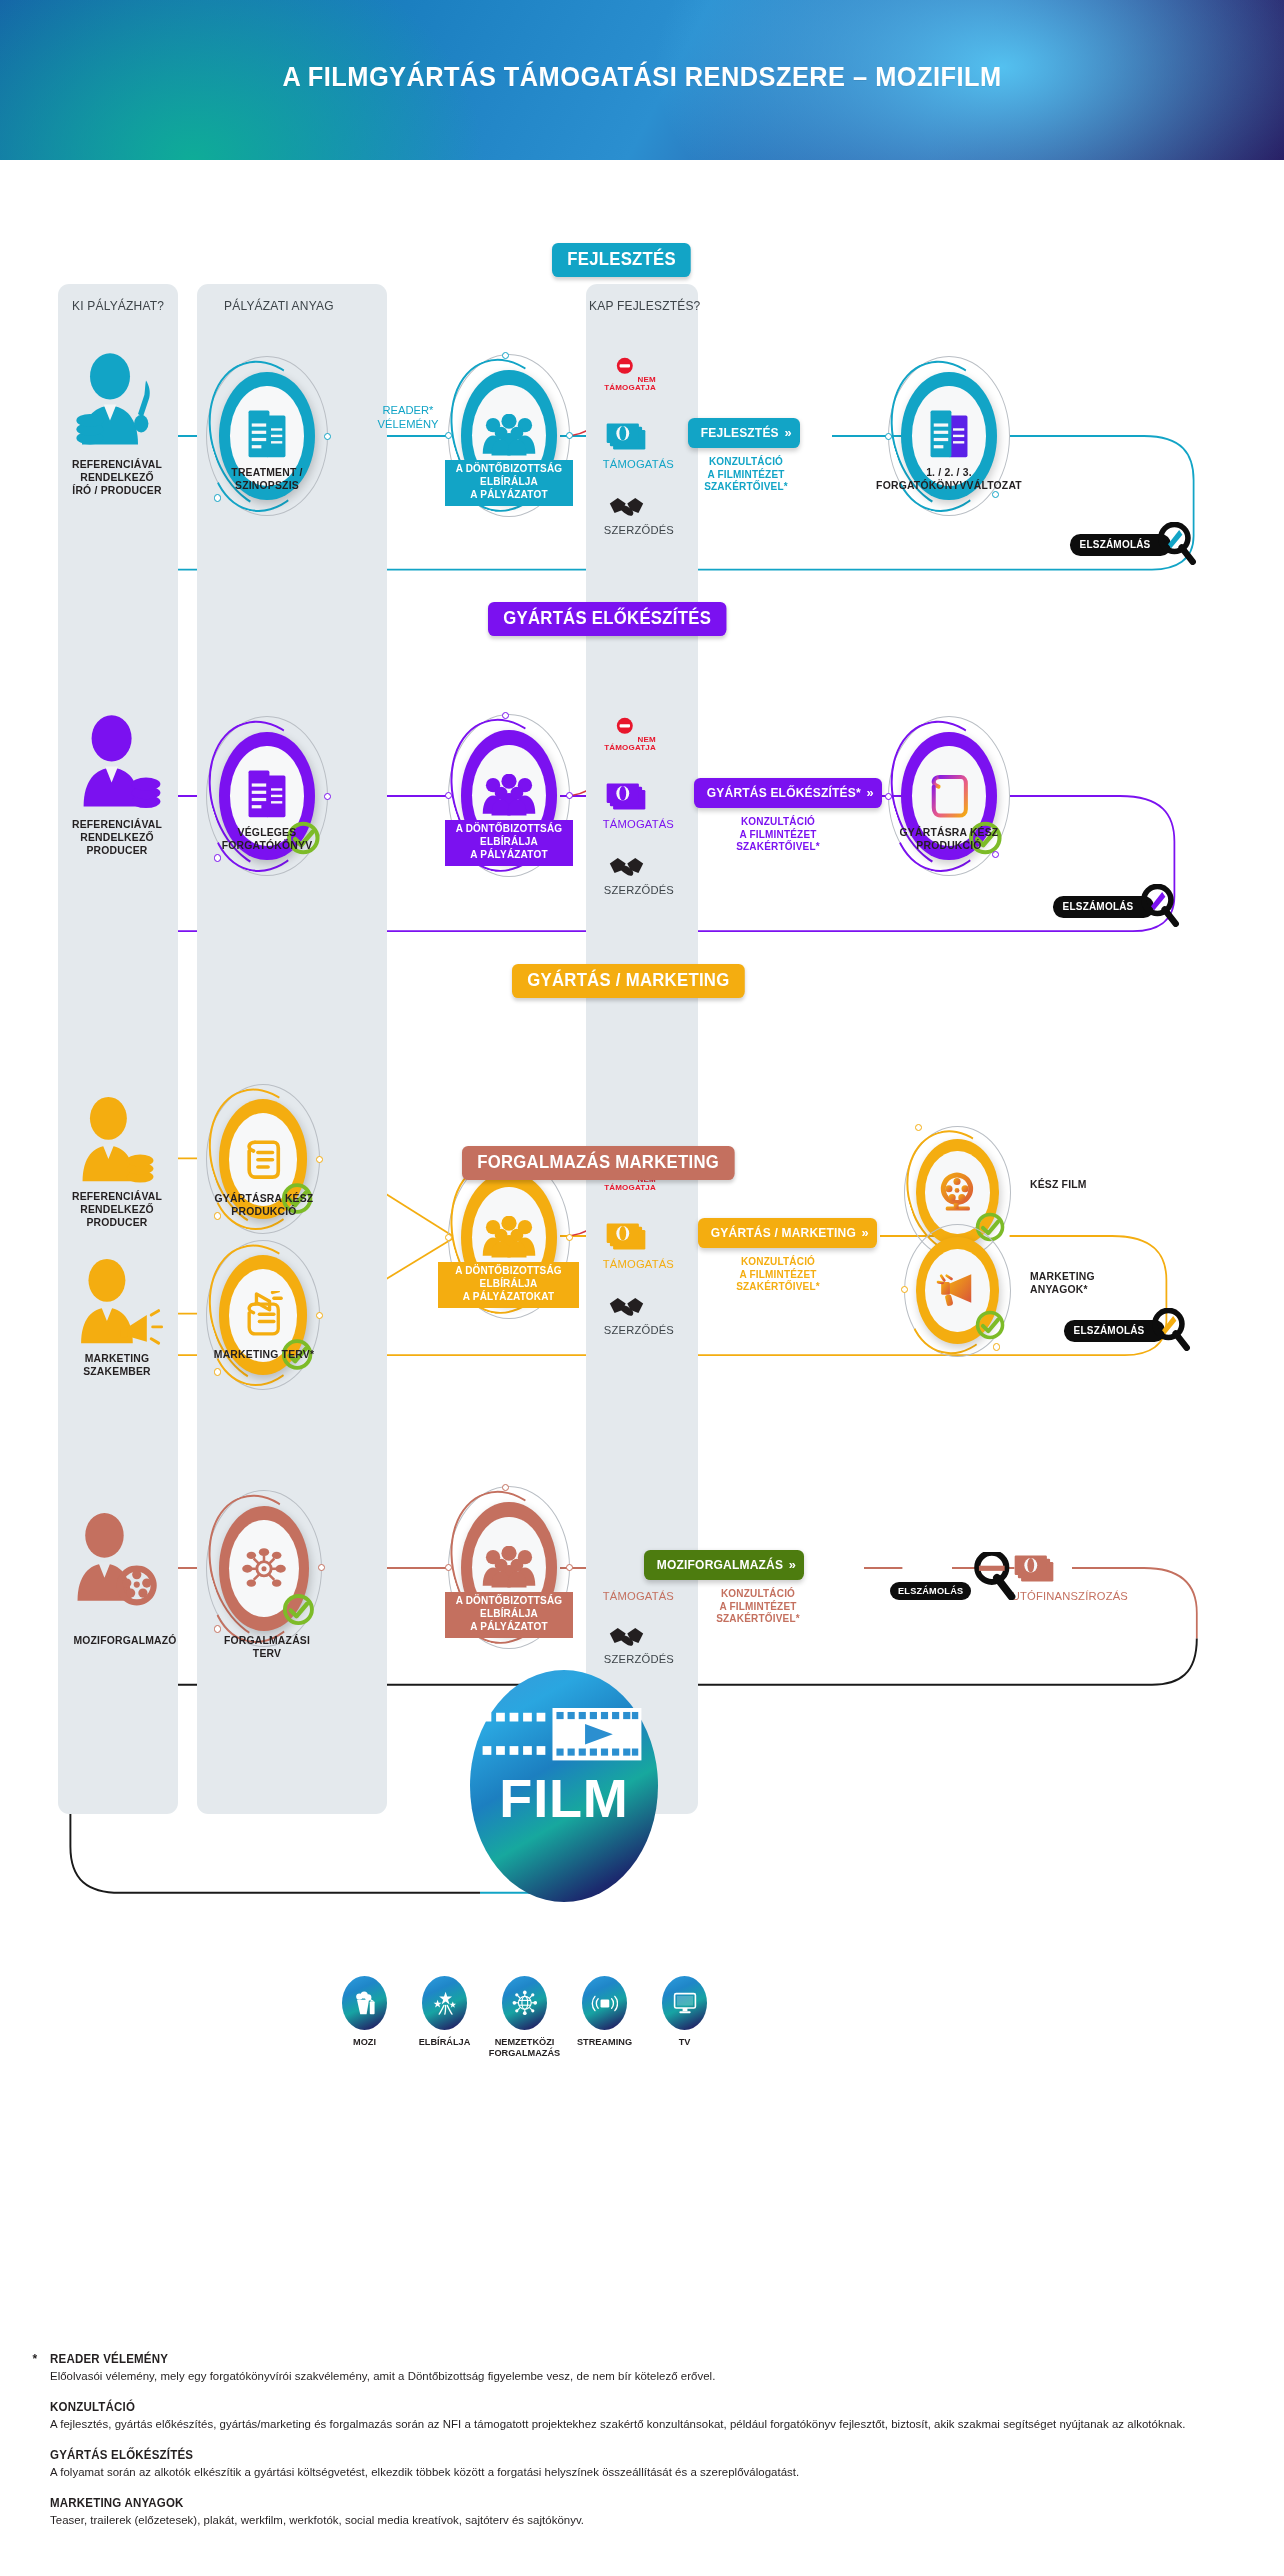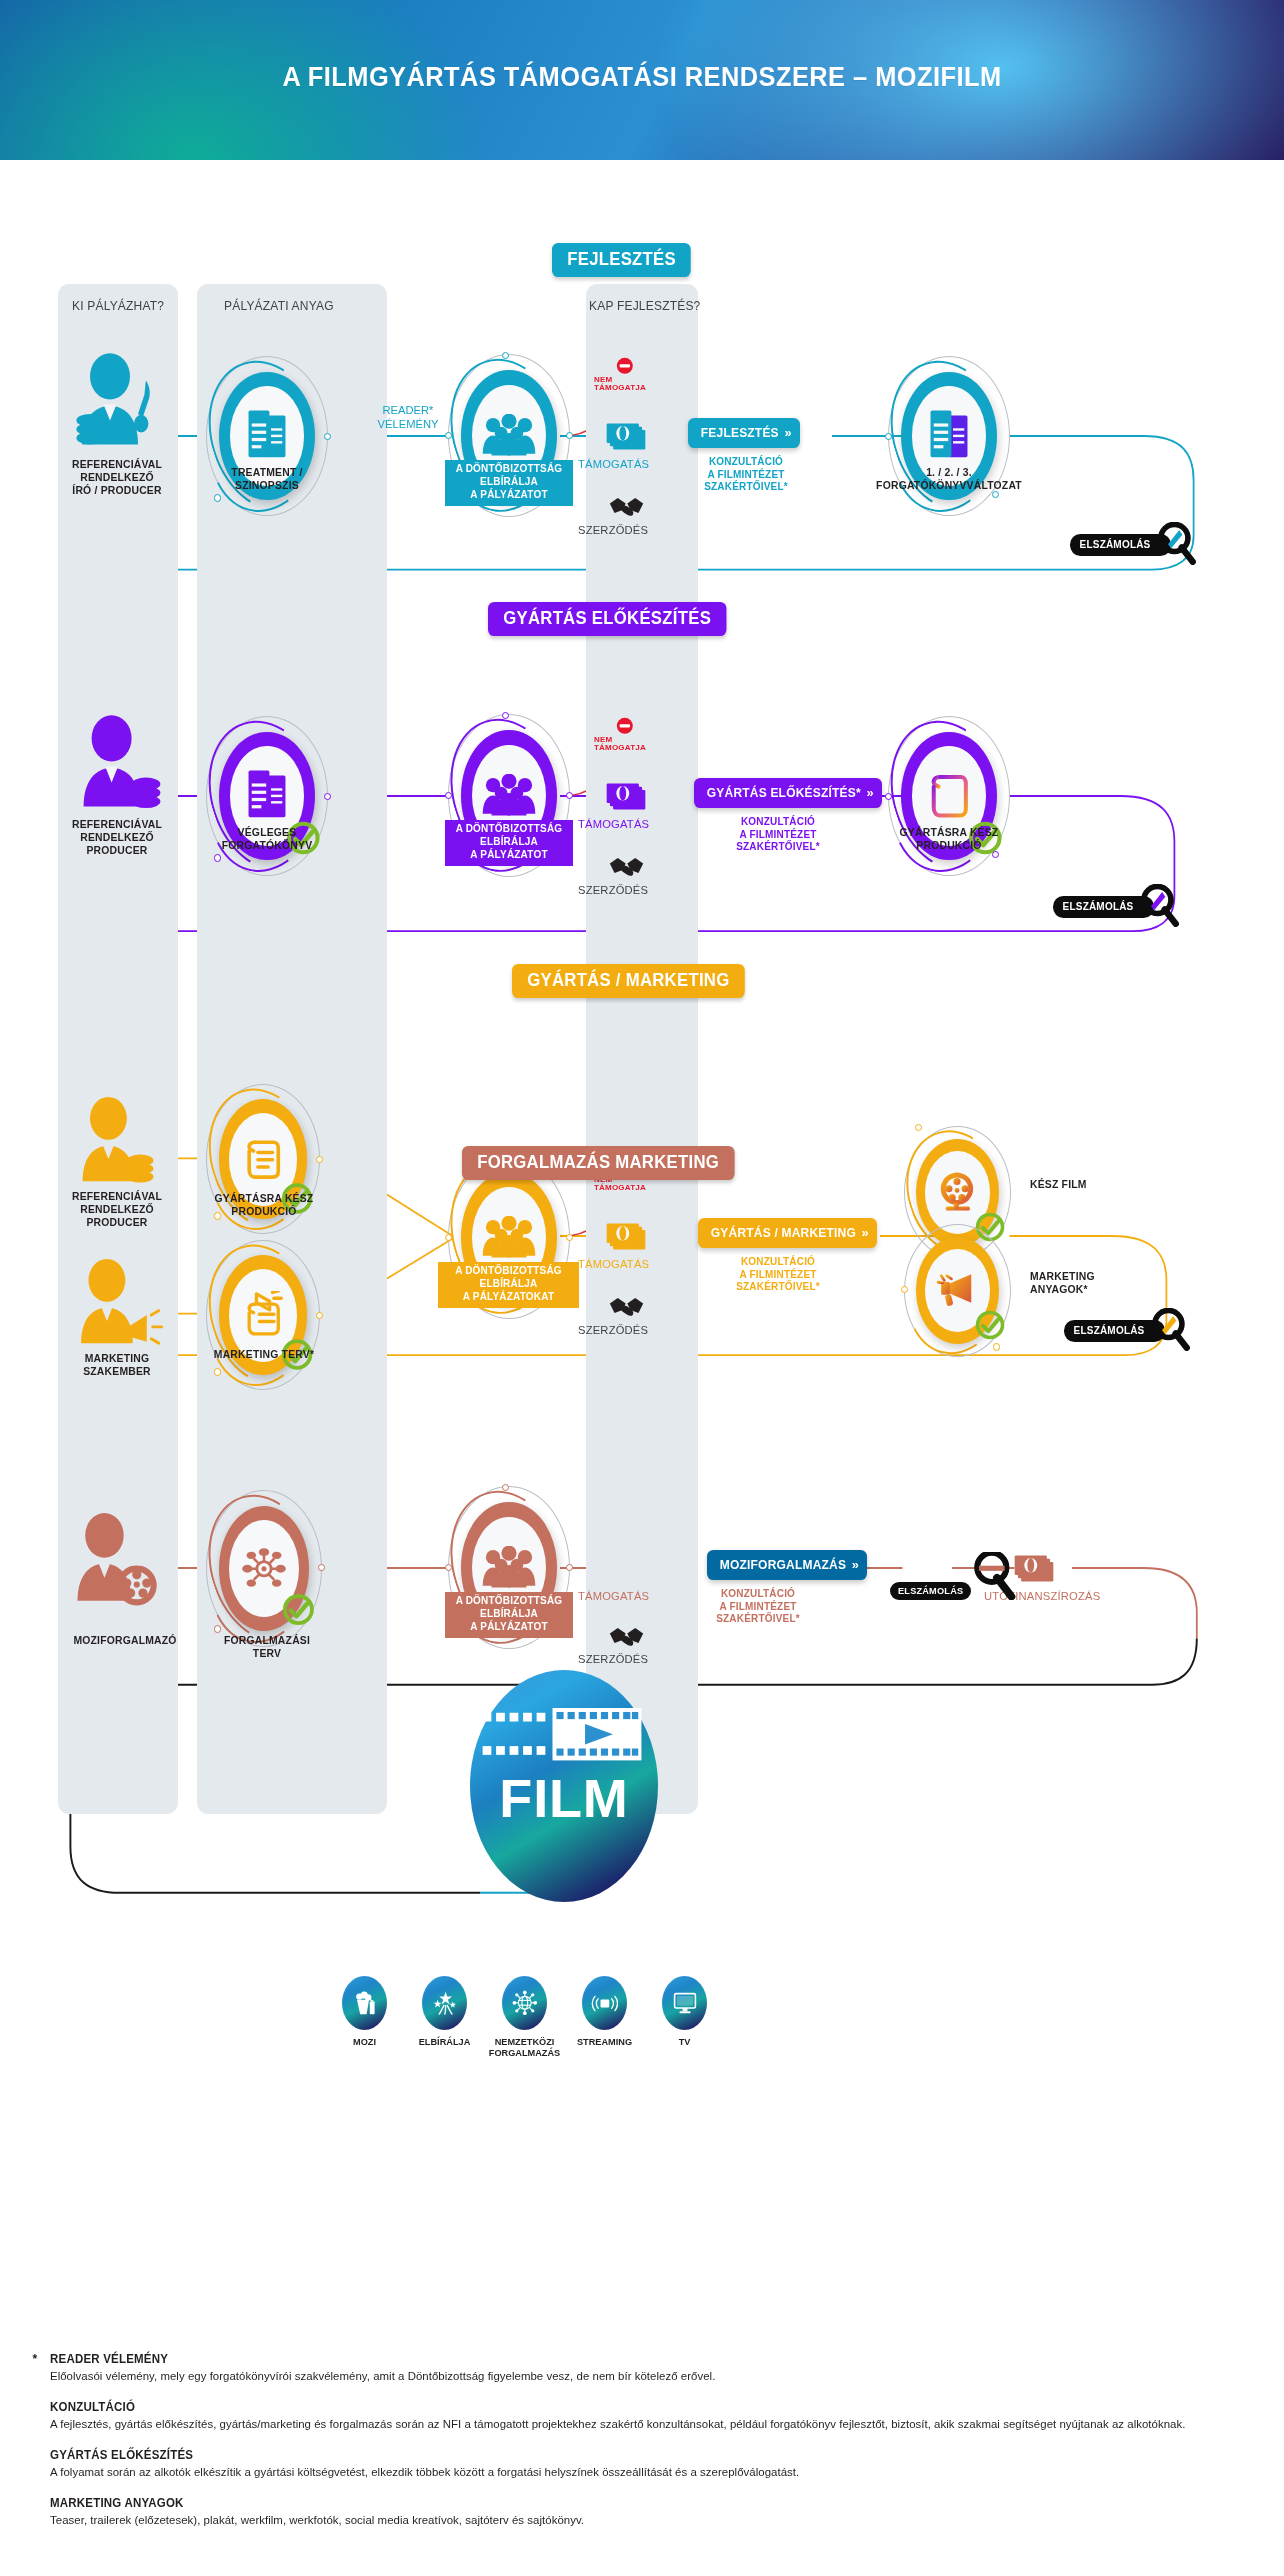--- a/index.html
+++ b/index.html
@@ -84,21 +84,21 @@
     position:absolute; text-align:center; font-weight:bold; font-size:10.4px;
     color:#231f20; line-height:1.25; letter-spacing:0.2px; white-space:nowrap;
   }
   .node-label.left{ text-align:left; white-space:nowrap; }
 
   
   .person{ position:absolute; }
 
   
   .mini-label{
-    position:absolute; text-align:left; font-size:11.2px; white-space:nowrap;
+    position:absolute; text-align:right; font-size:11.2px; white-space:nowrap;
     letter-spacing:0.2px;
   }
   .mini-label.red{ color:#e8162c; font-size:8px; font-weight:bold; line-height:1.05; }
   .mini-label.dark{ color:#3d4449; }
 
   
   .decision-chip{
     position:absolute; color:#fff; font-weight:bold; font-size:10px; line-height:1.28;
     text-align:center; padding:3.2px 5.6px 4px; white-space:nowrap; letter-spacing:0.2px;
   }
@@ -974,21 +974,21 @@
     <svg width="37" height="27" viewBox="0 0 46 34">
         <g fill="#231f20">
       <path d="M2 12 L12 5 L22 12 L18 20 L8 24 Z"></path>
           <path d="M44 12 L34 5 L24 12 L28 20 L38 24 Z"></path>
       <path d="M14 16 C18 14 22 14 26 17 C30 20 33 23 31 26 C29 29 25 27 22 25 C19 23 15 20 14 16Z"></path>
     </g>
       </svg>
   </div>
   <div class="mini-label dark" style="left:578px; top:1493px; width:96px;">SZERZŐDÉS</div>
 
-  <div class="action-pill" style="left:707px; top:1390px; background:#0369a1;">
+  <div class="action-pill" style="left:644px; top:1390px; background:#4d7c0f;">
     <span>MOZIFORGALMAZÁS</span>
     <span class="chev">»</span>
   </div>
   <div class="action-sub" style="left:682px; top:1428px; width:152px; color:#C4705F;">
     <span>KONZULTÁCIÓ</span><br>
     <span>A FILMINTÉZET</span><br>
     <span>SZAKÉRTŐIVEL*</span>
   </div>
 
   <div class="elsz" style="left:890px; top:1392px; flex-direction:row-reverse;">

